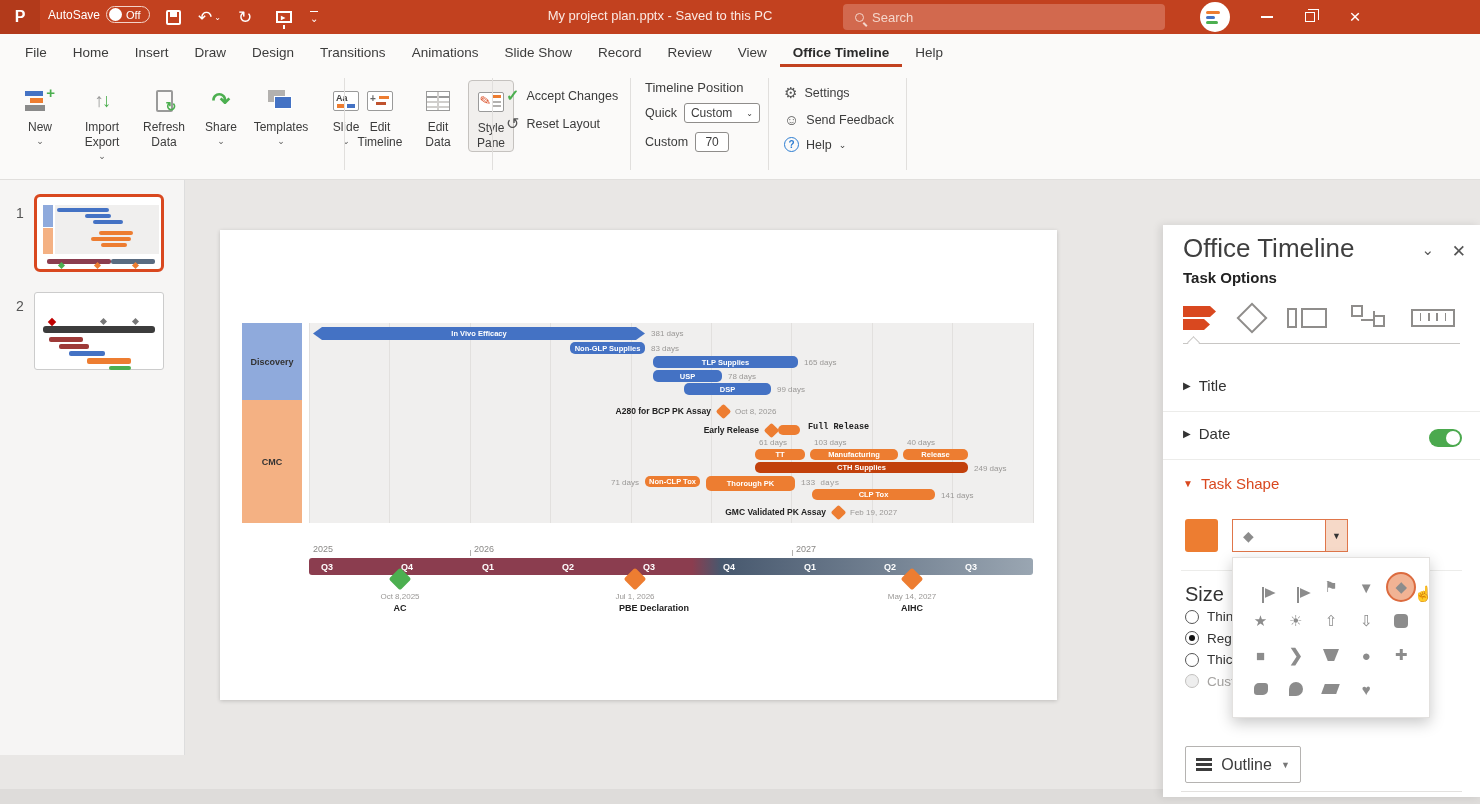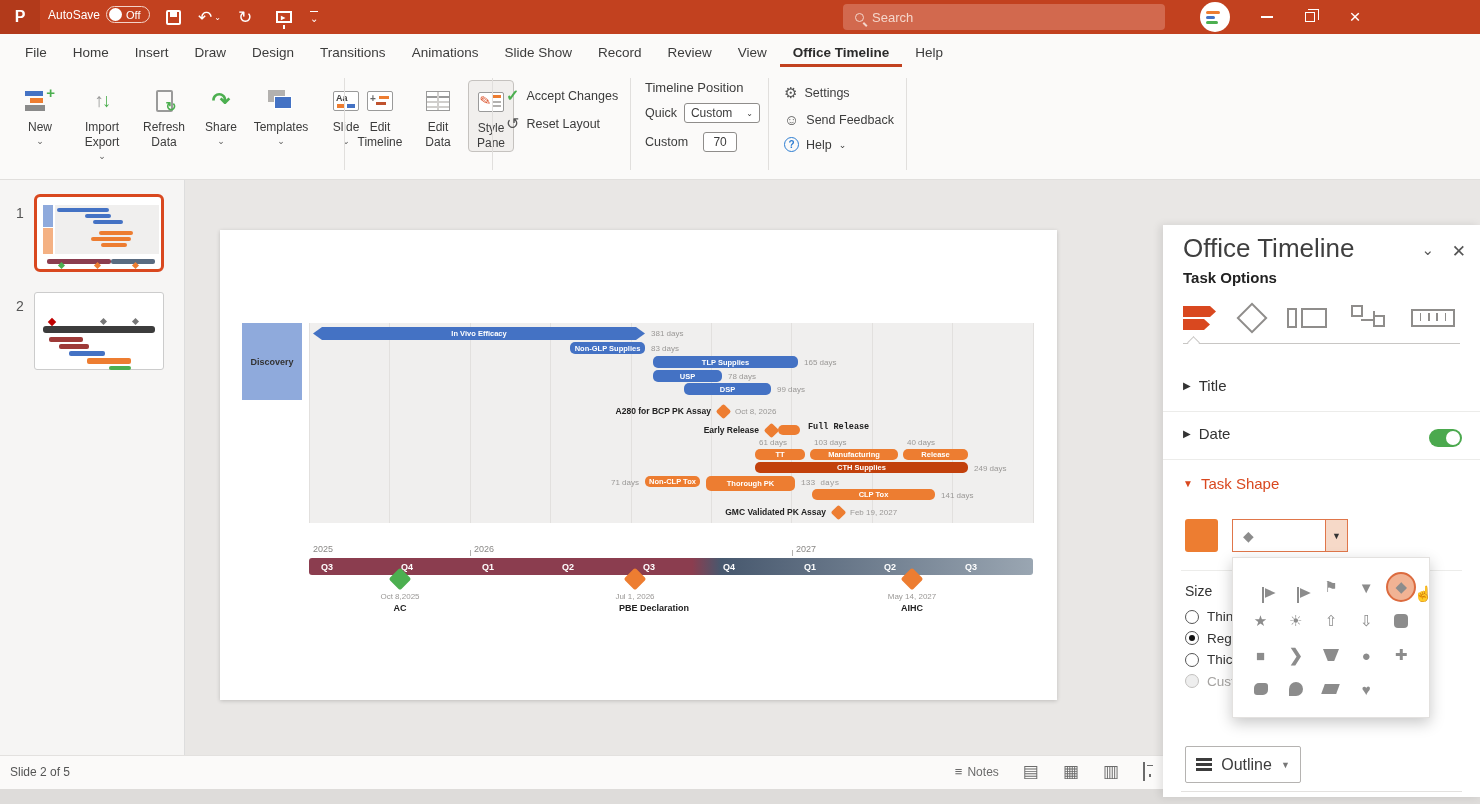--- a/index.html
+++ b/index.html
@@ -133,21 +133,21 @@
   .psec .tri{font-size:10px;color:#333}
   .psec.orange{color:#d9481f}
   .psec.orange .tri{color:#d9481f}
   .pdiv{position:absolute;left:0px;width:317px;height:1px;background:#ececea}
   .toggle{position:absolute;width:33px;height:18px;border-radius:9px;background:#4ba94e}
   .toggle i{position:absolute;right:2px;top:2px;width:14px;height:14px;border-radius:50%;background:#fff}
   #swatch{position:absolute;left:22px;top:294px;width:33px;height:33px;background:#ed7d31;border-radius:3px}
   #shape-combo{position:absolute;left:69px;top:294px;width:116px;height:33px;border:1.5px solid #e0764a;background:#fff;display:flex}
   #shape-combo .field{flex:1;display:flex;align-items:center;padding-left:10px;color:#8c8c8c;font-size:14px}
   #shape-combo .dd{width:22px;background:#f6d9c8;border-left:1.5px solid #e0764a;display:flex;align-items:center;justify-content:center;font-size:9px;color:#333}
-  #size-label{position:absolute;left:22px;top:358px;font-size:14px;color:#333}
+  #size-label{position:absolute;left:22px;top:358px;font-size:20px;color:#333}
   .radio-row{position:absolute;left:22px;display:flex;align-items:center;gap:8px;font-size:13.5px;color:#333}
   .rdot{width:14px;height:14px;border:1.6px solid #555;border-radius:50%;position:relative;background:#fff}
   .rdot.on:after{content:"";position:absolute;left:2.5px;top:2.5px;width:6px;height:6px;border-radius:50%;background:#111}
   .rdot.dis{border-color:#c3c1bf;background:#eee}
   .radio-row.dis{color:#a5a3a1}
   #shape-pop{position:absolute;left:69px;top:332px;width:198px;height:161px;background:#fff;border:1px solid #e3e1df;box-shadow:0 5px 14px rgba(0,0,0,.22);padding:12px 10px;display:grid;grid-template-columns:repeat(5,1fr);grid-auto-rows:34px;justify-items:center;align-items:center;z-index:5}
   .shp{width:28px;height:28px;display:flex;align-items:center;justify-content:center;color:#8c8c8c;font-size:15px;position:relative}
   .shp .hl{position:absolute;left:-1px;top:-1px;width:30px;height:30px;border-radius:50%;background:#f1b394;border:2px solid #dc6b3f}
   .shp .g{position:relative;z-index:1}
   .hand{position:absolute;z-index:6;font-size:15px;color:#3c3c3c;text-shadow:0 0 2px #fff}
@@ -198,20 +198,21 @@
         <span class="ticon">↻</span>
       </div>
     <div class="qat" style="left:276px">
         <span class="playbox">
           <b>▸</b>
         </span>
       </div>
     <div class="qat" style="left:310px">
         <span class="qatchev">⌄</span>
       </div>
+    <div id="doc-title">My project plan.pptx - Saved to this PC</div>
     <div id="searchbox">
       <span class="mag"></span>
       <span>Search</span>
     </div>
     <div id="avatar">
       <i style="width:14px;background:#ed7d31"></i>
       <i style="width:9px;background:#4472c4"></i>
       <i style="width:12px;background:#4caf50"></i>
     </div>
     <div class="winbtn" style="left:1252px">
@@ -342,21 +343,21 @@
       <div style="font-size:13px;color:#3c3c3c;margin-bottom:8px">Timeline Position</div>
       <div class="rrow">
           <span>Quick</span>
         <span class="combo">
             <span>Custom</span>
             <span style="font-size:8px">⌄</span>
           </span>
       </div>
       <div class="rrow">
           <span>Custom</span>
-        <span class="numbox" style="margin-left:8px">70</span>
+        <span class="numbox" style="">70</span>
       </div>
     </div>
     <div class="rdiv" style="left:768px"></div>
 
     <div class="abs" style="left:784px;top:14px">
       <div class="rrow">
           <span class="ic-gear">⚙</span>
           <span>Settings</span>
         </div>
       <div class="rrow">
@@ -414,20 +415,21 @@
           <div class="gridline" style="left: 169px; top: 93px; height: 200px;"></div>
           <div class="gridline" style="left: 250px; top: 93px; height: 200px;"></div>
           <div class="gridline" style="left: 330px; top: 93px; height: 200px;"></div>
           <div class="gridline" style="left: 411px; top: 93px; height: 200px;"></div>
           <div class="gridline" style="left: 491px; top: 93px; height: 200px;"></div>
           <div class="gridline" style="left: 571px; top: 93px; height: 200px;"></div>
           <div class="gridline" style="left: 652px; top: 93px; height: 200px;"></div>
           <div class="gridline" style="left: 732px; top: 93px; height: 200px;"></div>
           <div class="gridline" style="left: 813px; top: 93px; height: 200px;"></div>
           <div class="cat" style="left: 22px; top: 93px; width: 60px; height: 77px; background: rgb(143, 170, 220);">Discovery</div>
+          <div class="cat" style="left: 22px; top: 170px; width: 60px; height: 123px; background: rgb(244, 177, 131);">CMC</div>
           <div class="garrow" style="left: 93px; top: 97px; width: 332px; height: 13px; background: rgb(68, 114, 196); clip-path: polygon(0px 50%, 9px 0px, calc(100% - 9px) 0px, 100% 50%, calc(100% - 9px) 100%, 9px 100%);">In Vivo Efficacy</div>
           <div class="gdur" style="left: 431px; top: 99px;">381 days</div>
           <div class="gbar" style="left: 350px; top: 112px; width: 75px; height: 12px; background: rgb(68, 114, 196);">Non-GLP Supplies</div>
           <div class="gdur" style="left: 431px; top: 114px;">83 days</div>
           <div class="gbar" style="left: 433px; top: 126px; width: 145px; height: 12px; background: rgb(68, 114, 196);">TLP Supplies</div>
           <div class="gdur" style="left: 584px; top: 128px;">165 days</div>
           <div class="gbar" style="left: 433px; top: 140px; width: 69px; height: 12px; background: rgb(68, 114, 196);">USP</div>
           <div class="gdur" style="left: 508px; top: 142px;">78 days</div>
           <div class="gbar" style="left: 464px; top: 153px; width: 87px; height: 12px; background: rgb(68, 114, 196);">DSP</div>
           <div class="gdur" style="left: 557px; top: 155px;">99 days</div>
@@ -477,33 +479,20 @@
           <div class="bms" style="left: 407px; top: 341px; width: 16px; height: 16px; background: rgb(237, 125, 49);"></div>
           <div class="bmdate" style="left: 355px; top: 362px; width: 120px;">Jul 1, 2026</div>
           <div class="bmname" style="left: 374px; top: 373px; width: 120px;">PBE Declaration</div>
           <div class="bms" style="left: 684px; top: 341px; width: 16px; height: 16px; background: rgb(237, 125, 49);"></div>
           <div class="bmdate" style="left: 632px; top: 362px; width: 120px;">May 14, 2027</div>
           <div class="bmname" style="left: 632px; top: 373px; width: 120px;">AIHC</div>
         </div>
     </div>
   </div>
 
-  <div id="statusbar">
-    <div id="slide-count">Slide 2 of 5</div>
-    <div id="sb-right">
-      <span class="sb-notes">
-          <span style="font-size:13px">≡</span>
-          <span>Notes</span>
-        </span>
-      <span class="sbicon">▤</span>
-      <span class="sbicon">▦</span>
-      <span class="sbicon">▥</span>
-      <span><span class="mon"></span></span>
-    </div>
-  </div>
   <div id="bottomstrip"></div>
 
   <div id="panel-bottom"></div>
   <div id="panel">
     <div id="panel-title">Office Timeline</div>
     <div class="pchev" style="right:46px">⌄</div>
     <div class="pchev" style="right:14px;font-size:17px">✕</div>
     <div id="task-options">Task Options</div>
 
     <div class="tabrow">

